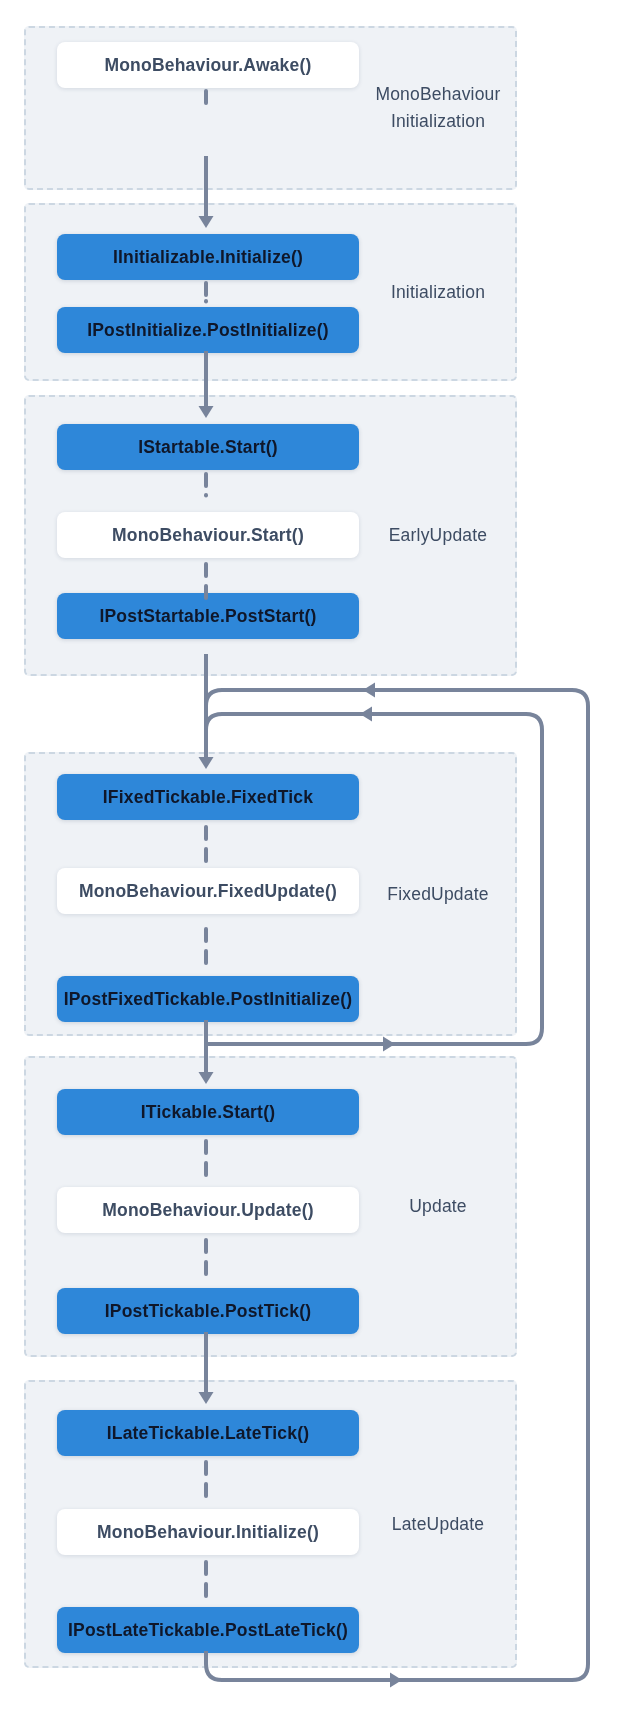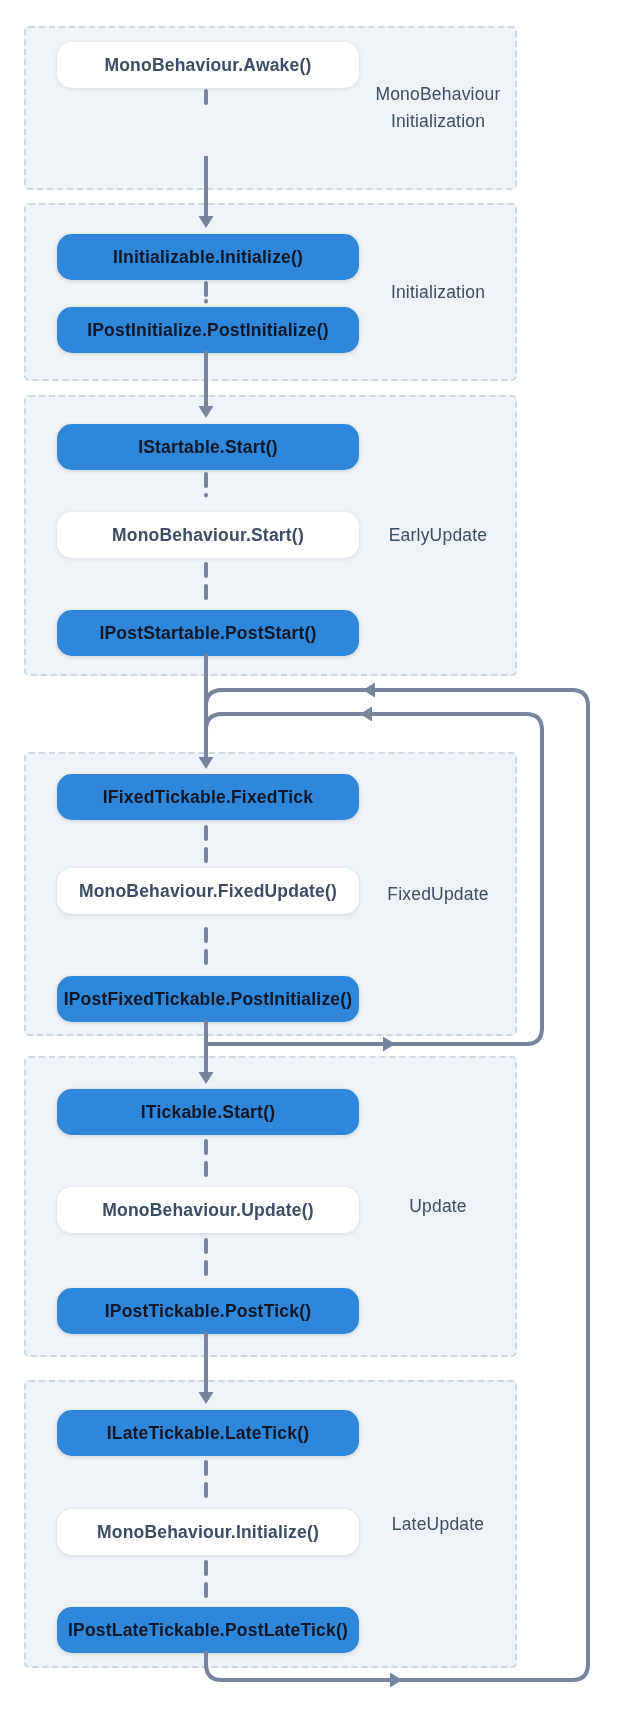--- a/index.html
+++ b/index.html
@@ -36,21 +36,21 @@
     font-weight: 500;
     letter-spacing: 0.2px;
     line-height: 27px;
     color: var(--ink, #3d4c63);
   }
   .step {
     position: absolute;
     left: 31px;
     width: 302px;
     height: 46px;
-    border-radius: 15px;
+    border-radius: 8px;
     display: flex;
     align-items: center;
     justify-content: center;
     font-size: 17.5px;
     font-weight: 600;
     letter-spacing: 0.2px;
     z-index: 10;
     white-space: nowrap;
   }
   .step.white {
@@ -88,21 +88,21 @@
   <section class="sec" style="top:203px;height:178px">
     <div class="sec-label">Initialization</div>
     <div class="step blue" style="top:29px">IInitializable.Initialize()</div>
     <div class="step blue" style="top:102px">IPostInitialize.PostInitialize()</div>
   </section>
 
   <section class="sec" style="top:395px;height:281px">
     <div class="sec-label">EarlyUpdate</div>
     <div class="step blue" style="top:27px">IStartable.Start()</div>
     <div class="step white" style="top:115px">MonoBehaviour.Start()</div>
-    <div class="step blue" style="top:213px">IPostStartable.PostStart()</div>
+    <div class="step blue" style="top:196px">IPostStartable.PostStart()</div>
   </section>
 
   <section class="sec" style="top:752px;height:284px">
     <div class="sec-label">FixedUpdate</div>
     <div class="step blue" style="top:20px">IFixedTickable.FixedTick</div>
     <div class="step white" style="top:114px">MonoBehaviour.FixedUpdate()</div>
     <div class="step blue" style="top:222px">IPostFixedTickable.PostInitialize()</div>
   </section>
 
   <section class="sec" style="top:1056px;height:301px">

